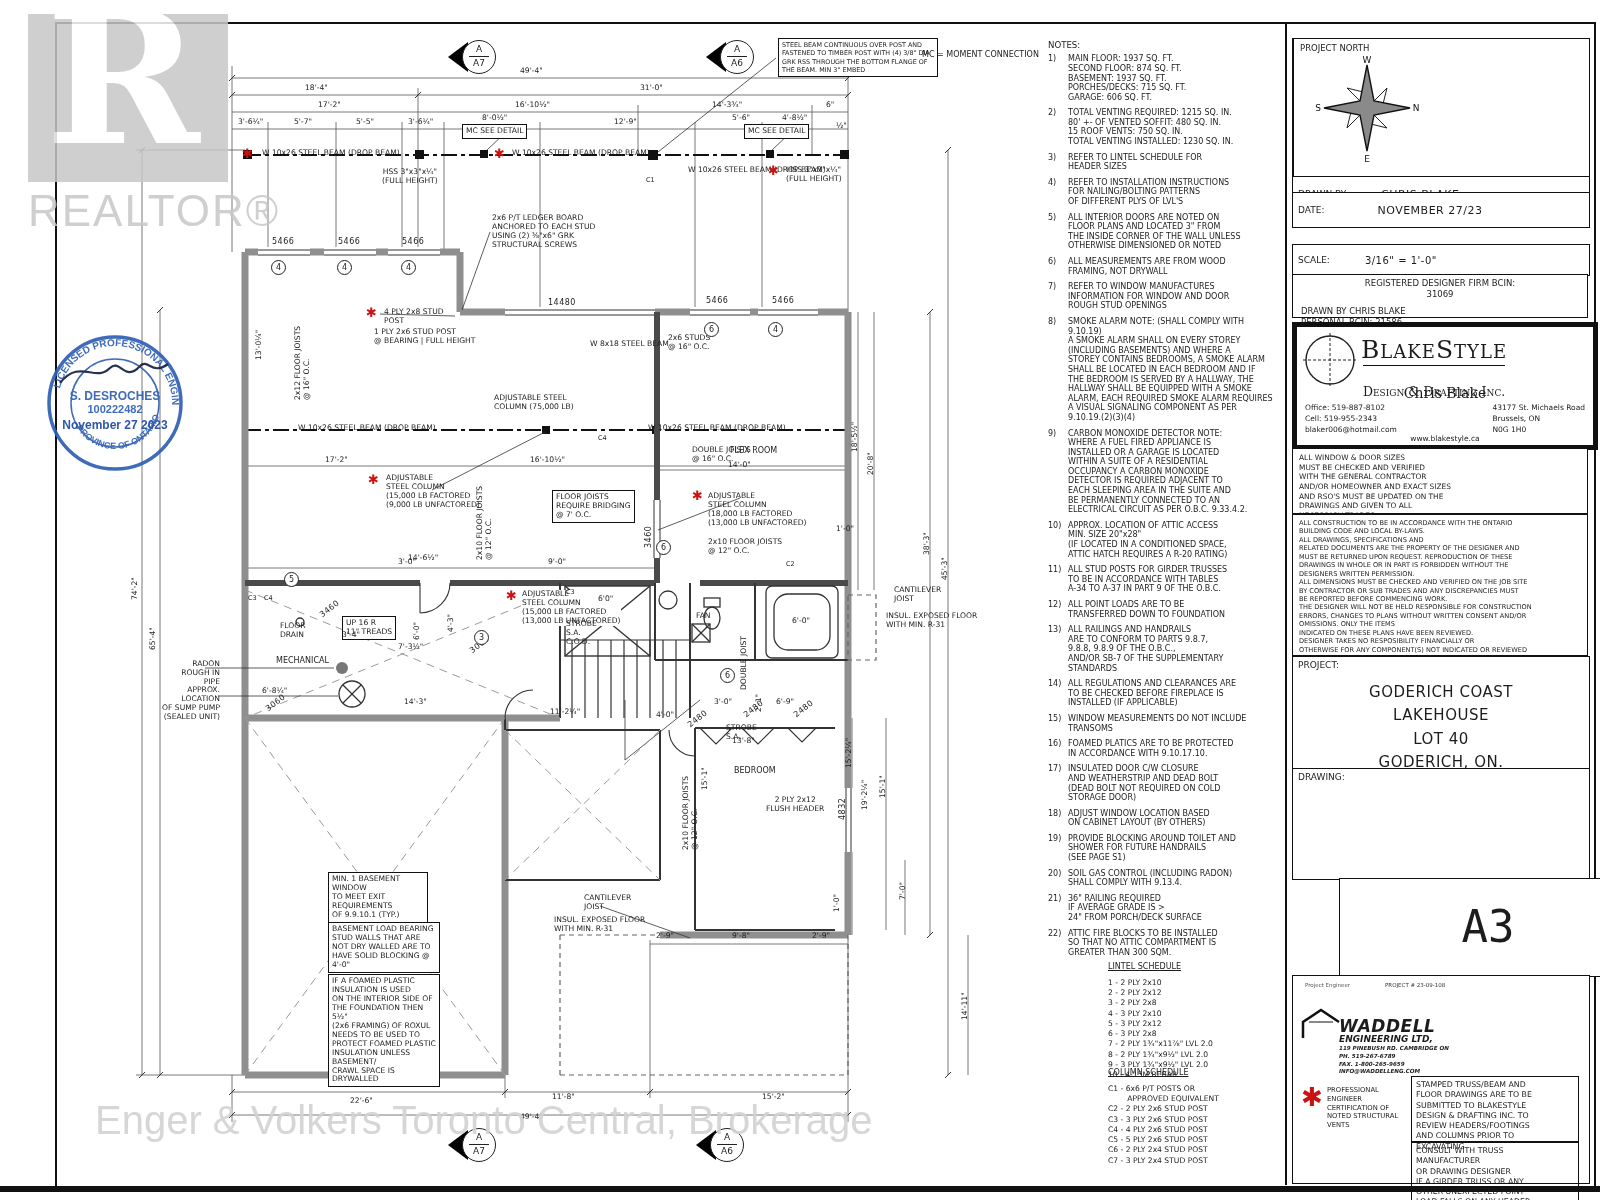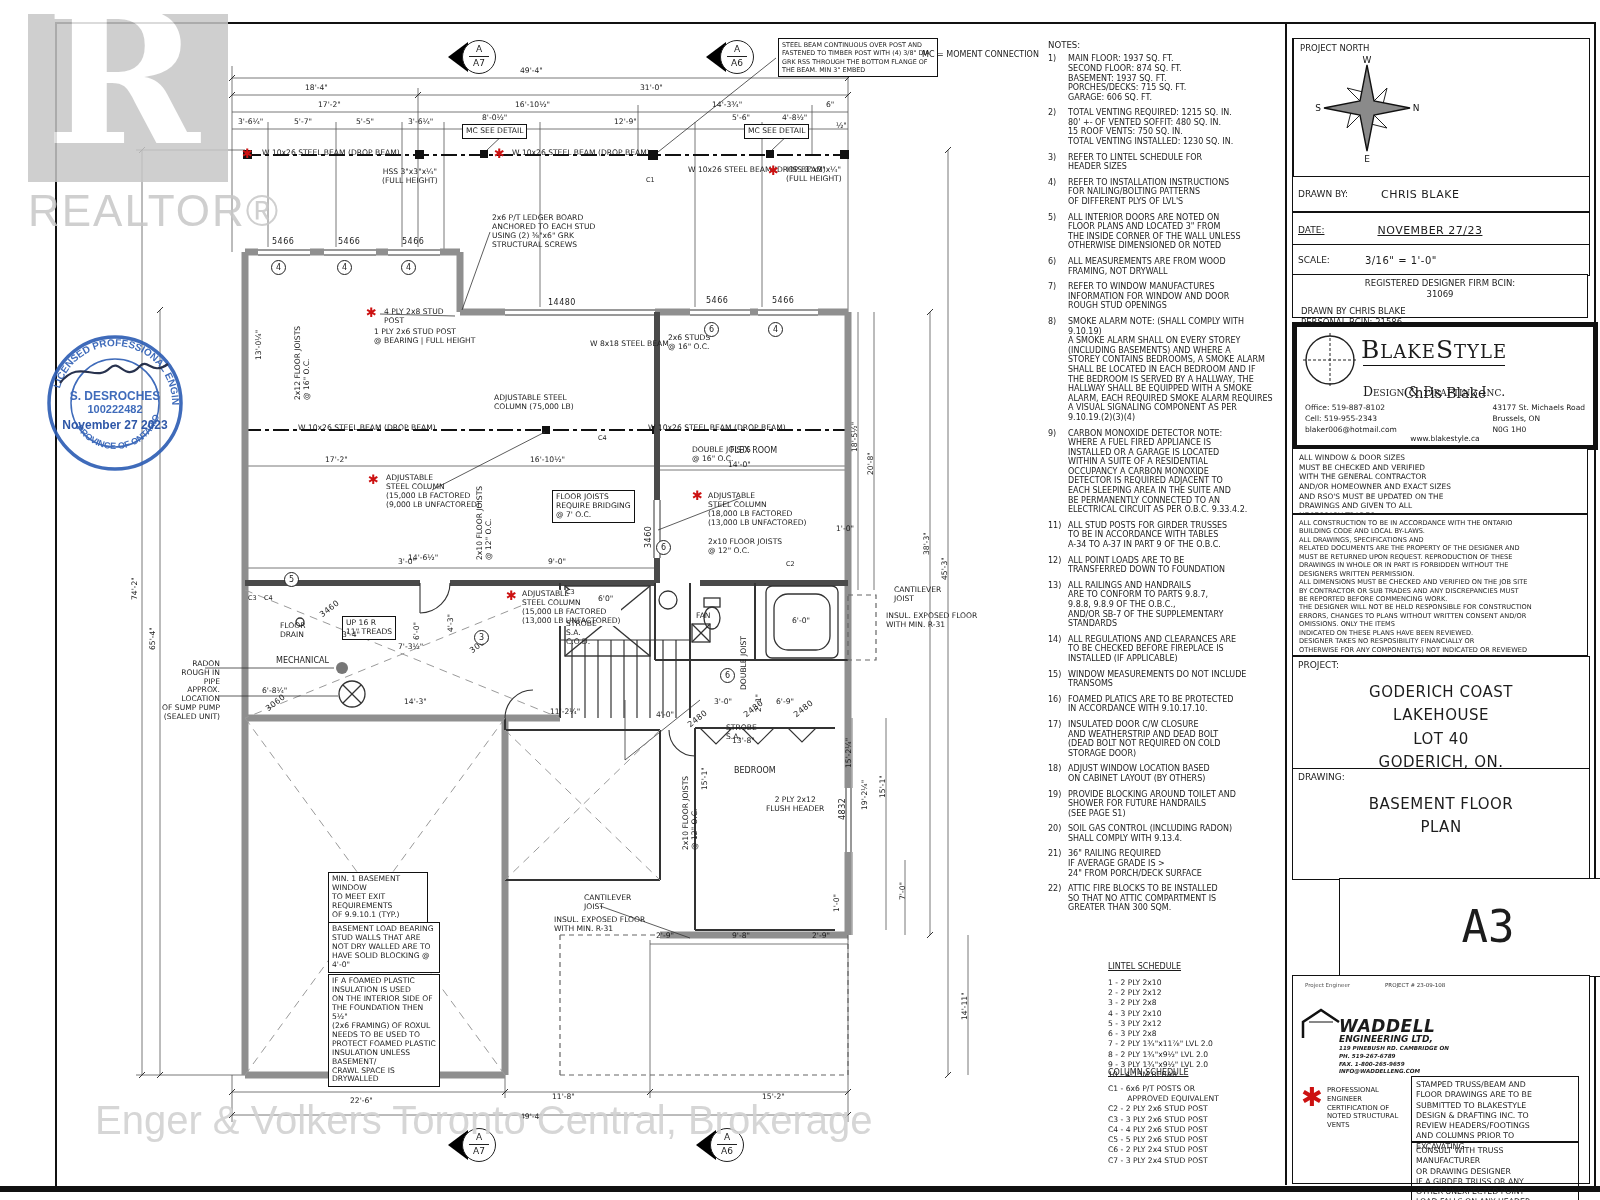--- a/index.html
+++ b/index.html
@@ -49,21 +49,21 @@
   .sched .ttl{text-decoration:underline;margin-bottom:5px;font-size:8px;}
   
   .tb{position:absolute;left:1292px;width:296px;border:1.4px solid #111;background:#fff;z-index:4;}
   .tb .lab{font-size:9px;padding:3px 5px;}
   .cellrow{display:flex;align-items:center;}
   .val{font-size:11px;letter-spacing:.5px;}
   #northbox{top:38px;height:138px;display:flex;}
   #northbox .half{flex:1;padding:4px 6px;font-size:8.5px;}
   #northbox .half.rt{border-left:1.4px solid #111;position:relative;}
   #drawnbox{top:176px;height:34px;}
-  #datebox{top:212px;height:34px;text-decoration:underline;}
+  #datebox{top:192px;height:34px;}
   #scalebox{top:244px;height:30px;}
   #bcinbox{top:274px;height:44px;font-size:8.5px;padding:3px 8px;box-sizing:border-box;line-height:1.3;}
   #bscard{top:322px;height:118px;border:5px solid #111;}
   #bscard .inner{position:relative;height:100%;font-family:"DejaVu Serif",serif;}
   #bsname{position:absolute;left:64px;top:8px;font-variant:small-caps;font-size:25px;letter-spacing:1px;}
   #bssub{position:absolute;left:66px;top:38px;font-variant:small-caps;font-size:12.5px;border-top:1.2px solid #111;padding-top:18px;}
   #bsperson{position:absolute;left:0;right:0;top:58px;text-align:center;font-size:14px;}
   .bssm{position:absolute;font-family:"DejaVu Sans",sans-serif;font-size:7.5px;line-height:1.45;}
   #bsweb{position:absolute;left:0;right:0;bottom:2px;text-align:center;font-family:"DejaVu Sans",sans-serif;font-size:7.5px;}
   #windisc{top:448px;height:66px;font-size:7.4px;line-height:1.3;padding:4px 6px;box-sizing:border-box;white-space:pre-line;}
@@ -649,20 +649,27 @@
 WHERE A FUEL FIRED APPLIANCE IS
 INSTALLED OR A GARAGE IS LOCATED
 WITHIN A SUITE OF A RESIDENTIAL
 OCCUPANCY A CARBON MONOXIDE
 DETECTOR IS REQUIRED ADJACENT TO
 EACH SLEEPING AREA IN THE SUITE AND
 BE PERMANENTLY CONNECTED TO AN
 ELECTRICAL CIRCUIT AS PER O.B.C. 9.33.4.2.</span>
         </div>
 
+        <div class="note">
+          <span class="nn">10)</span>
+          <span class="nt">APPROX. LOCATION OF ATTIC ACCESS
+MIN. SIZE 20"x28"
+(IF LOCATED IN A CONDITIONED SPACE,
+ATTIC HATCH REQUIRES A R-20 RATING)</span>
+        </div>
 
         <div class="note">
           <span class="nn">11)</span>
           <span class="nt">ALL STUD POSTS FOR GIRDER TRUSSES
 TO BE IN ACCORDANCE WITH TABLES
 A-34 TO A-37 IN PART 9 OF THE O.B.C.</span>
         </div>
 
         <div class="note">
           <span class="nn">12)</span>
@@ -861,22 +868,20 @@
 
   <div class="tb" id="projbox">
     <div class="lab">PROJECT:</div>
     <div class="big" style="white-space:pre-line;">GODERICH COAST
 LAKEHOUSE
 LOT 40
 GODERICH, ON.</div>
   </div>
   <div class="tb" id="drawbox">
     <div class="lab">DRAWING:</div>
-    <div class="big" style="white-space:pre-line;">BASEMENT FLOOR
-PLAN</div>
   </div>
   <div class="tb" id="a3box">
     <div class="a3">A3</div>
   </div>
 
   <div class="tb" id="wadbox">
     <span id="wadeng">Project Engineer</span>
     <span id="wadproj">PROJECT # 23-09-108</span>
     <svg id="wadlogo" width="40" height="34" viewBox="0 0 40 34">
       <path d="M2,30 L2,14 L20,2 L38,14" fill="none" stroke="#111" stroke-width="2.5"></path>

